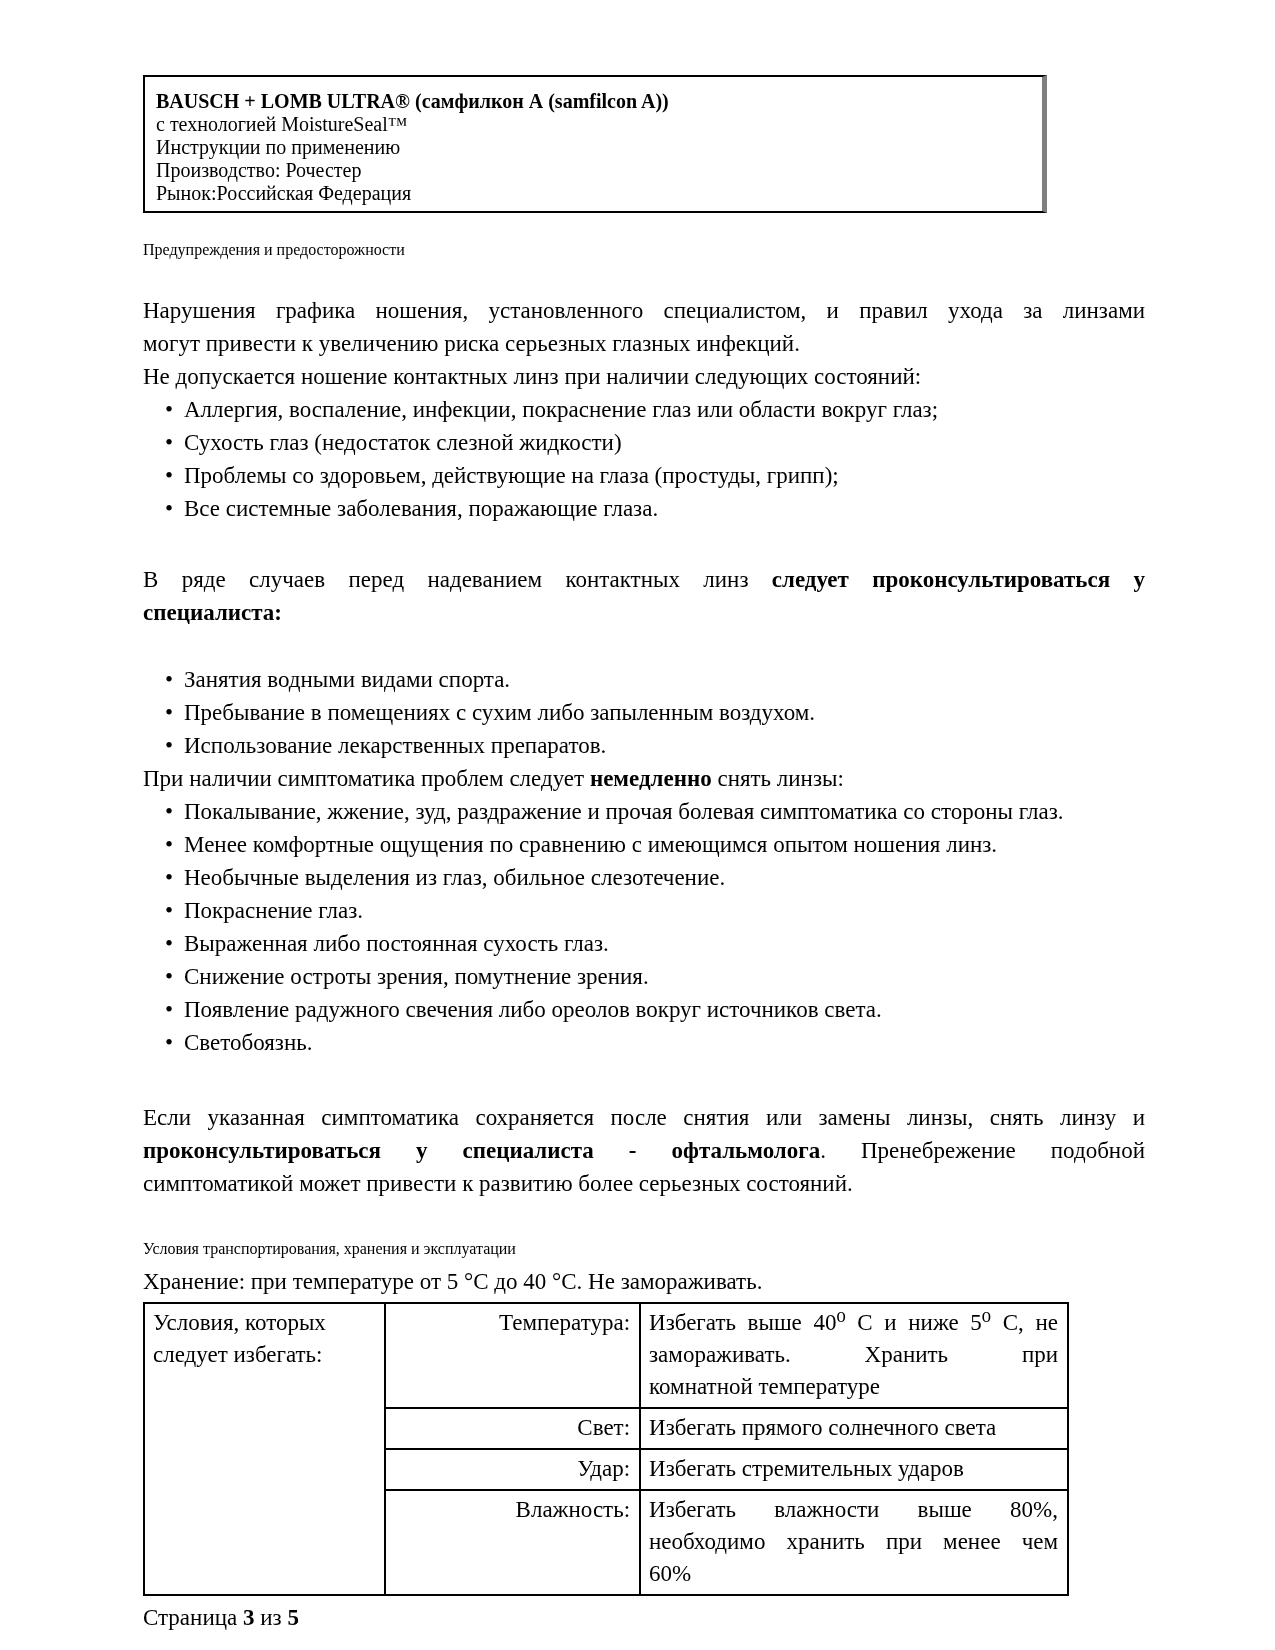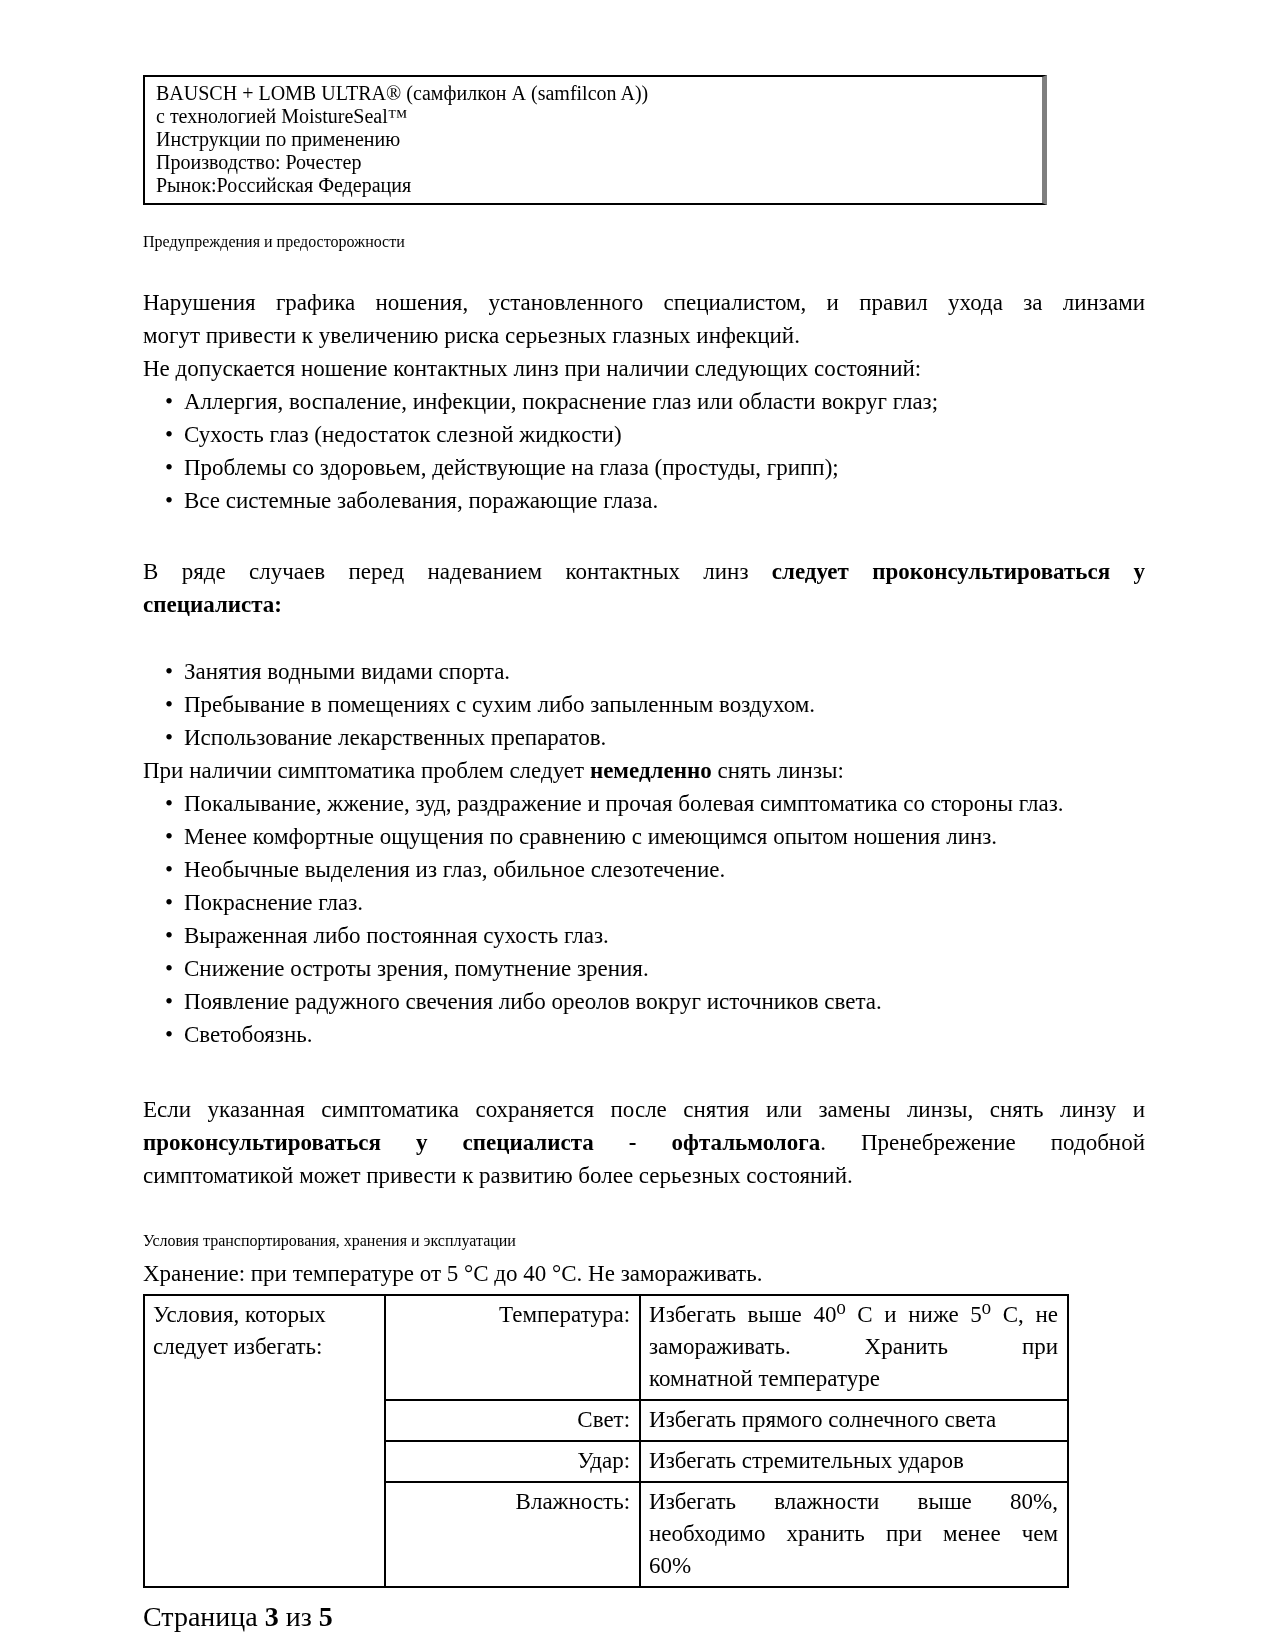--- a/index.html
+++ b/index.html
@@ -12,21 +12,21 @@
     font-family: "Liberation Serif", "DejaVu Serif", serif;
     font-size: 23px; line-height: 33px;
   }
   .header-box {
     width: 904px;
     border: 2px solid #000;
     border-right: 5px solid #7f7f7f;
     padding: 5px 11px 6px 11px;
     font-size: 20px; line-height: 23px;
   }
-  .hb-title { font-weight: normal; }
+  .hb-title { font-weight: bold; margin-top: 8px; }
   .heading { font-size: 16px; line-height: 33px; font-weight: normal; margin-top: 20px; }
   .h2 { margin-top: 32px; }
   .para { text-align: left; }
   .p1 { margin-top: 28px; }
   .jline { text-align: justify; text-align-last: justify; }
   .bullets { list-style: none; padding-left: 22px; }
   .bullets li { display: flex; }
   .bullets .marker { width: 19px; flex: none; }
   .mt38 { margin-top: 38px; }
   .mt34 { margin-top: 34px; }
@@ -39,21 +39,21 @@
   }
   .cond-table td {
     border: 2px solid #000;
     vertical-align: top;
     padding: 3px 9px 4px 8px;
     line-height: 32px;
   }
   .cond-table .c1 { width: 242px; }
   .cond-table .c2 { width: 255px; text-align: right; }
   .cond-table .c3 { width: 429px; }
-  .footer { margin-top: 12px; font-size: 28px; line-height: 33px; }
+  .footer { margin-top: 5px; font-size: 23px; line-height: 33px; }
   b { font-weight: bold; }
 </style>
 </head>
 <body>
 
 <div class="page">
 
   <div class="header-box">
     <div class="hb-title">BAUSCH + LOMB ULTRA® (самфилкон А (samfilcon A))</div>
     <div class="hb-line">с технологией MoistureSeal™</div>

